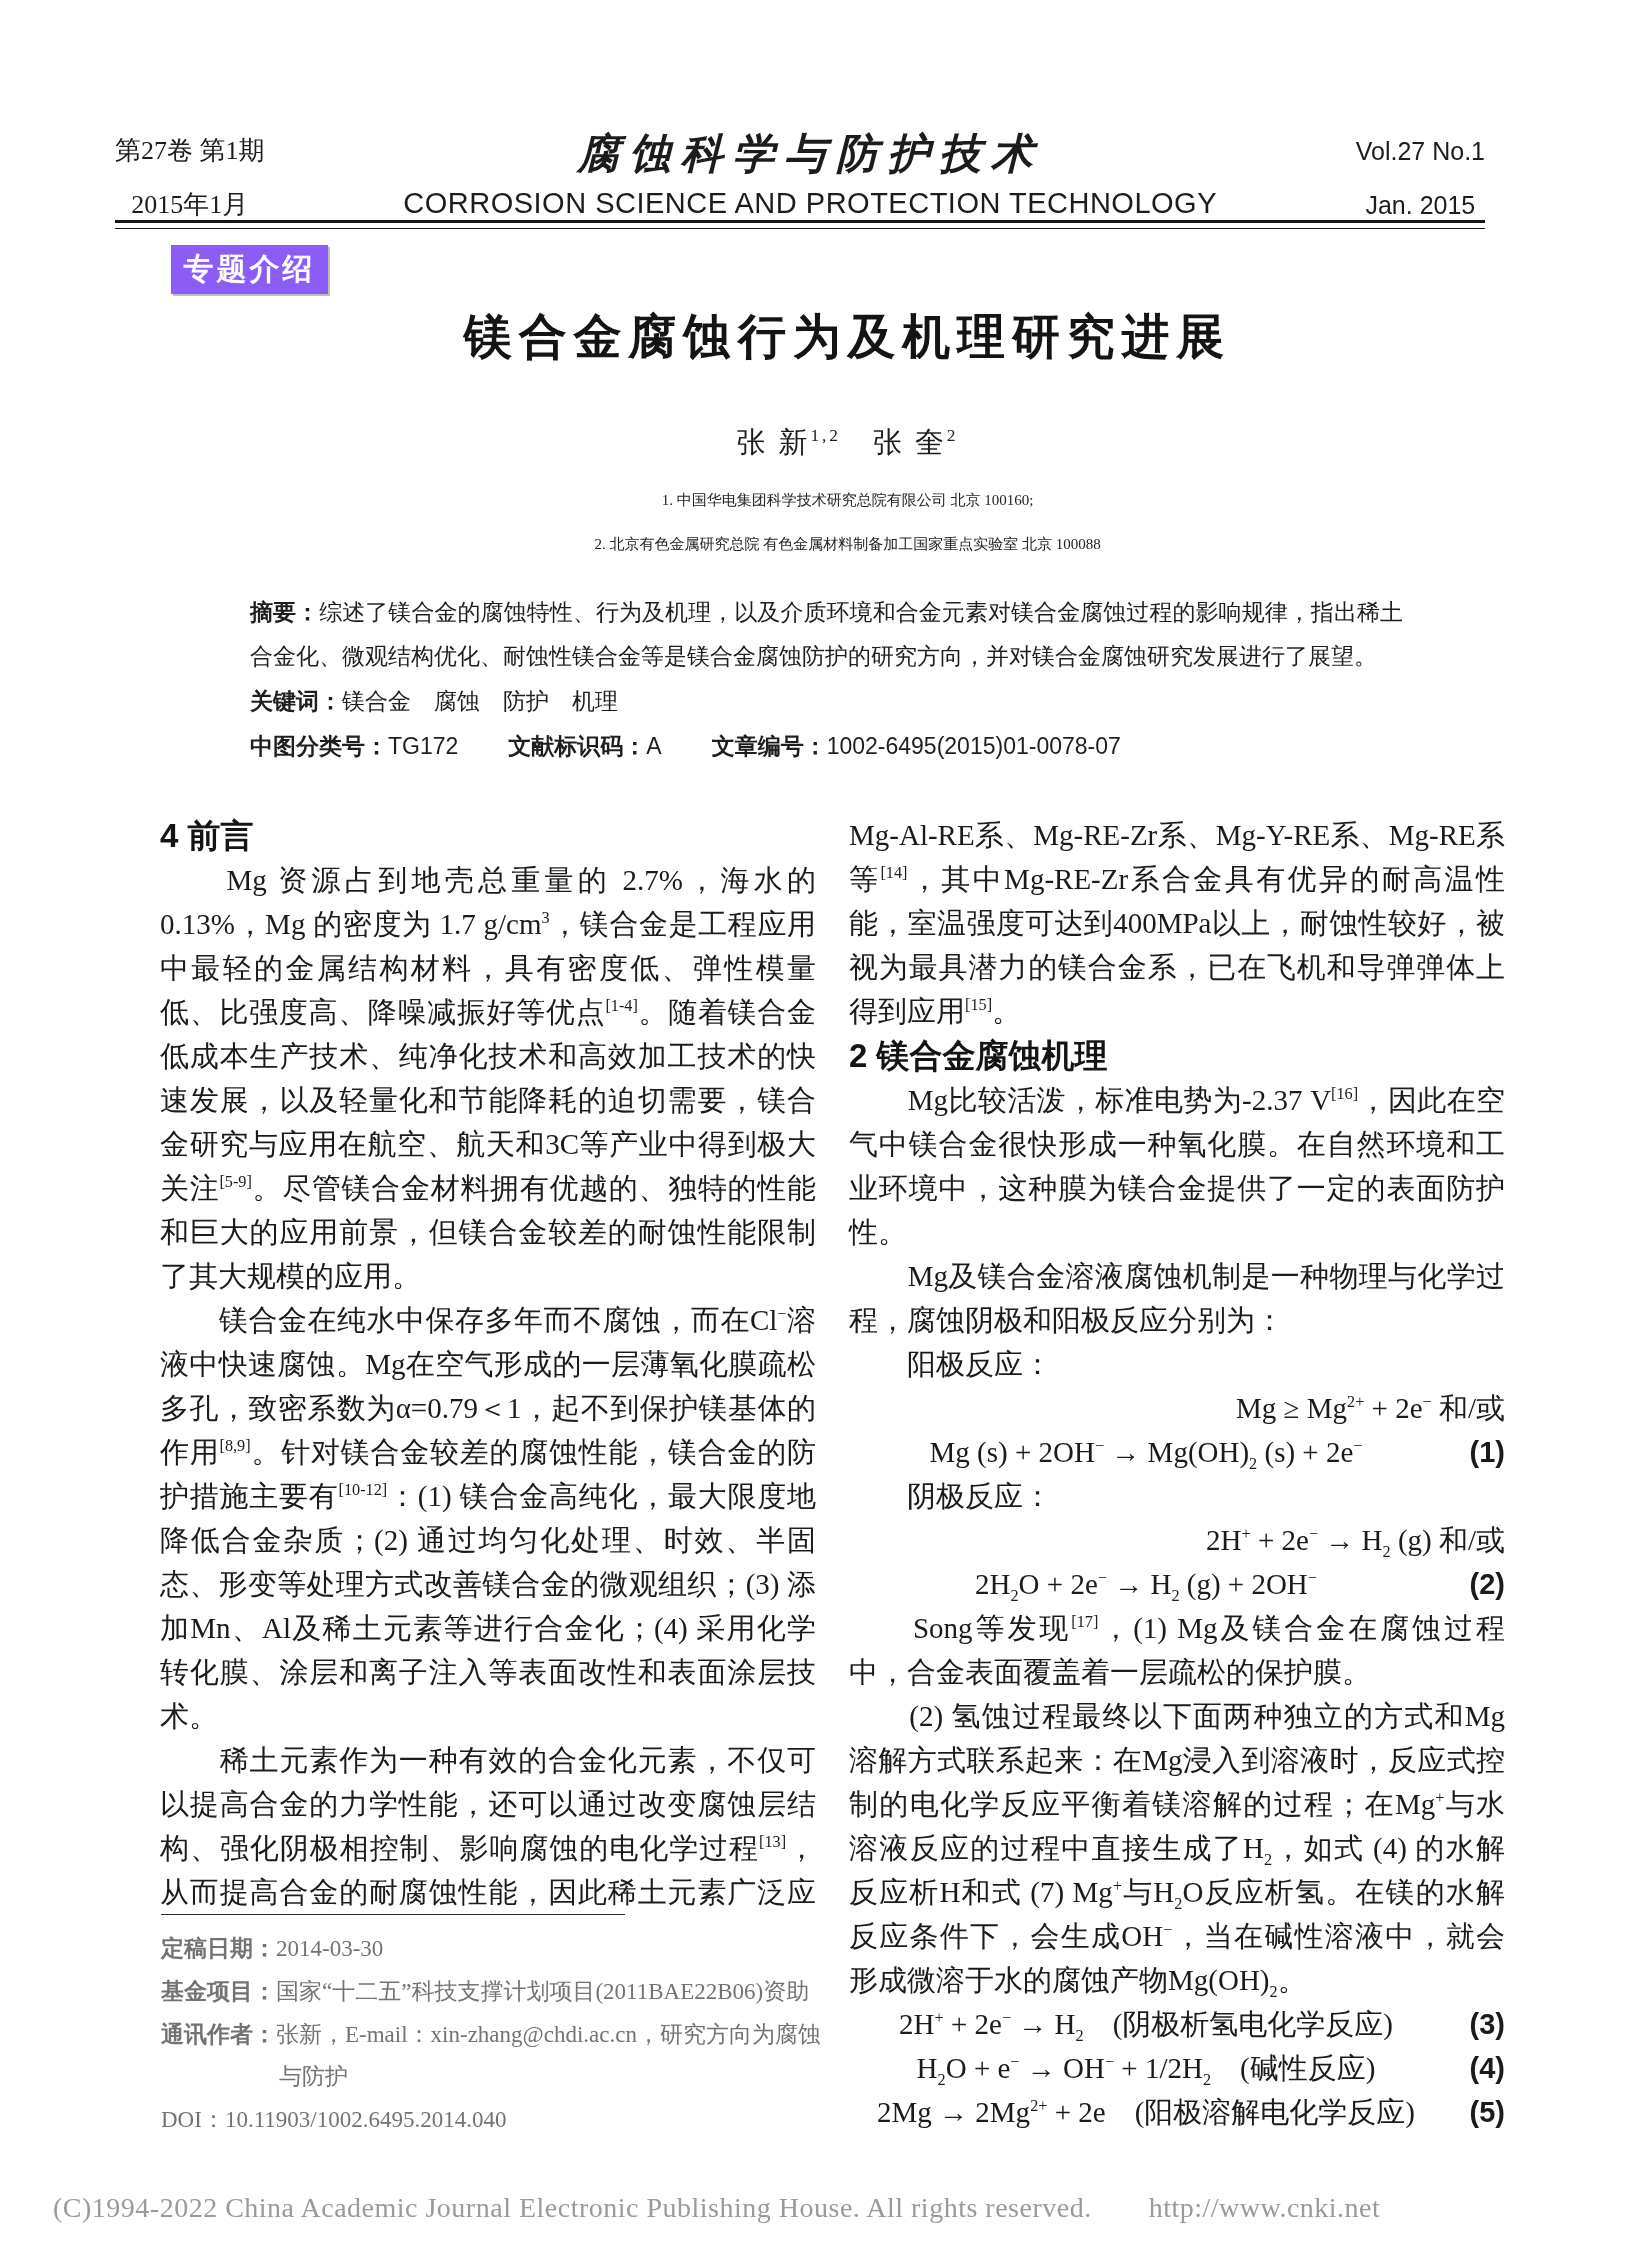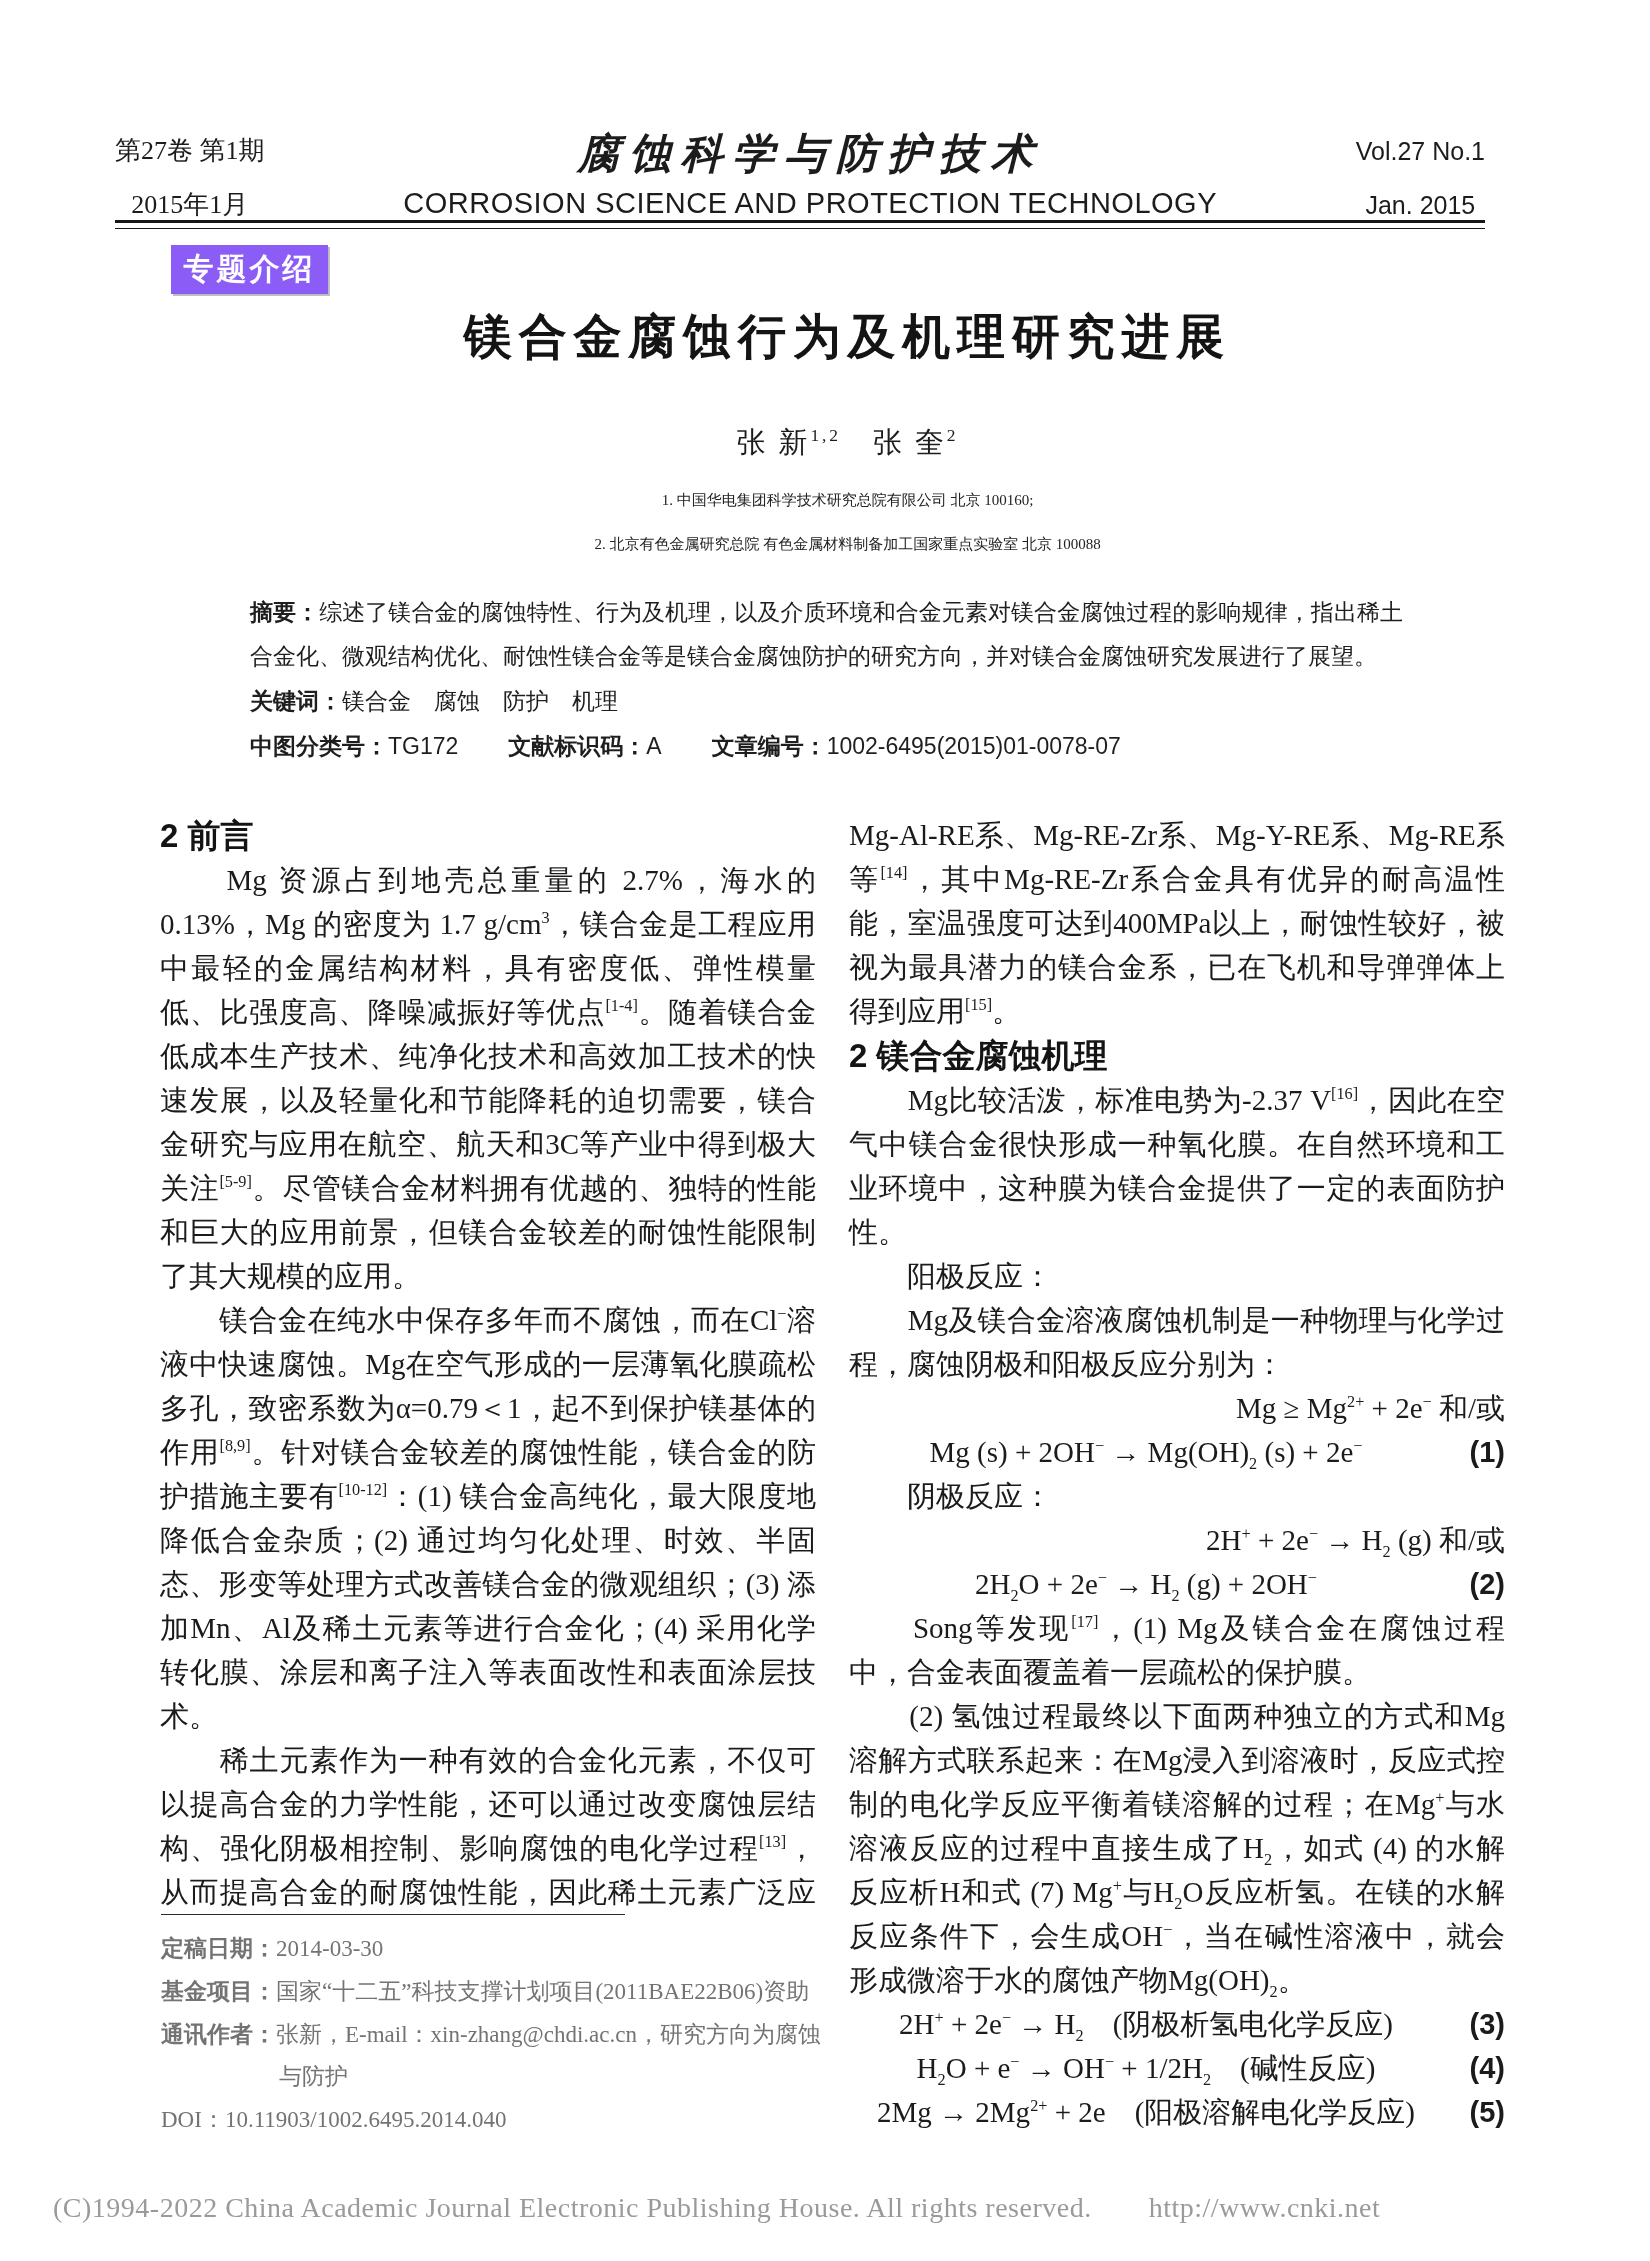--- a/index.html
+++ b/index.html
@@ -98,32 +98,32 @@
   </div>
 
   <div class="abstract-block">
     <p class="just"><span class="lbl">摘要：</span><span>综述了镁合金的腐蚀特性、行为及机理，以及介质环境和合金元素对镁合金腐蚀过程的影响规律，指出稀土合金化、微观结构优化、耐蚀性镁合金等是镁合金腐蚀防护的研究方向，并对镁合金腐蚀研究发展进行了展望。</span></p>
     <p><span class="lbl">关键词：</span><span>镁合金　腐蚀　防护　机理</span></p>
     <p><span class="lbl">中图分类号：</span><span class="metaval">TG172</span><span class="lbl gap">文献标识码：</span><span class="metaval">A</span><span class="lbl gap">文章编号：</span><span class="metaval">1002-6495(2015)01-0078-07</span></p>
   </div>
 
   <div class="columns">
     <div class="col left-col">
-      <h2>2 前言</h2>
+      <h2>4 前言</h2>
       <p><span>　　Mg 资源占到地壳总重量的 2.7%，海水的 0.13%，Mg 的密度为 1.7 g/cm</span><sup>3</sup><span>，镁合金是工程应用中最轻的金属结构材料，具有密度低、弹性模量低、比强度高、降噪减振好等优点</span><sup>[1-4]</sup><span>。随着镁合金低成本生产技术、纯净化技术和高效加工技术的快速发展，以及轻量化和节能降耗的迫切需要，镁合金研究与应用在航空、航天和3C等产业中得到极大关注</span><sup>[5-9]</sup><span>。尽管镁合金材料拥有优越的、独特的性能和巨大的应用前景，但镁合金较差的耐蚀性能限制了其大规模的应用。</span></p>
       <p><span>　　镁合金在纯水中保存多年而不腐蚀，而在Cl</span><sup>−</sup><span>溶液中快速腐蚀。Mg在空气形成的一层薄氧化膜疏松多孔，致密系数为α=0.79＜1，起不到保护镁基体的作用</span><sup>[8,9]</sup><span>。针对镁合金较差的腐蚀性能，镁合金的防护措施主要有</span><sup>[10-12]</sup><span>：(1) 镁合金高纯化，最大限度地降低合金杂质；(2) 通过均匀化处理、时效、半固态、形变等处理方式改善镁合金的微观组织；(3) 添加Mn、Al及稀土元素等进行合金化；(4) 采用化学转化膜、涂层和离子注入等表面改性和表面涂层技术。</span></p>
       <p><span>　　稀土元素作为一种有效的合金化元素，不仅可以提高合金的力学性能，还可以通过改变腐蚀层结构、强化阴极相控制、影响腐蚀的电化学过程</span><sup>[13]</sup><span>，从而提高合金的耐腐蚀性能，因此稀土元素广泛应用于耐蚀镁合金的研究与开发，稀土镁合金主要分为：</span></p>
     </div>
 
     <div class="col right-col">
       <p><span>Mg-Al-RE系、Mg-RE-Zr系、Mg-Y-RE系、Mg-RE系等</span><sup>[14]</sup><span>，其中Mg-RE-Zr系合金具有优异的耐高温性能，室温强度可达到400MPa以上，耐蚀性较好，被视为最具潜力的镁合金系，已在飞机和导弹弹体上得到应用</span><sup>[15]</sup><span>。</span></p>
       <h2>2 镁合金腐蚀机理</h2>
       <p><span>　　Mg比较活泼，标准电势为-2.37 V</span><sup>[16]</sup><span>，因此在空气中镁合金很快形成一种氧化膜。在自然环境和工业环境中，这种膜为镁合金提供了一定的表面防护性。</span></p>
+      <p>　　Mg及镁合金溶液腐蚀机制是一种物理与化学过程，腐蚀阴极和阳极反应分别为：</p>
       <p>　　阳极反应：</p>
-      <p>　　Mg及镁合金溶液腐蚀机制是一种物理与化学过程，腐蚀阴极和阳极反应分别为：</p>
       <p class="eq-lead"><span>Mg ≥ Mg</span><sup>2+</sup><span> + 2e</span><sup>−</sup><span> 和/或</span></p>
       <div class="eq-row">
         <span class="eq-f"><span>Mg (s) + 2OH</span><sup>−</sup><span> → Mg(OH)</span><sub>2</sub><span> (s) + 2e</span><sup>−</sup></span>
         <span class="eq-n">(1)</span>
       </div>
       <p>　　阴极反应：</p>
       <p class="eq-lead"><span>2H</span><sup>+</sup><span> + 2e</span><sup>−</sup><span> → H</span><sub>2</sub><span> (g) 和/或</span></p>
       <div class="eq-row">
         <span class="eq-f"><span>2H</span><sub>2</sub><span>O + 2e</span><sup>−</sup><span> → H</span><sub>2</sub><span> (g) + 2OH</span><sup>−</sup></span>
         <span class="eq-n">(2)</span>

